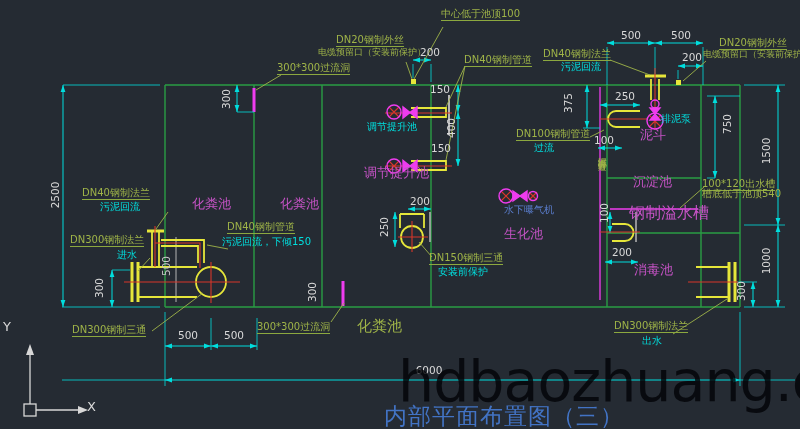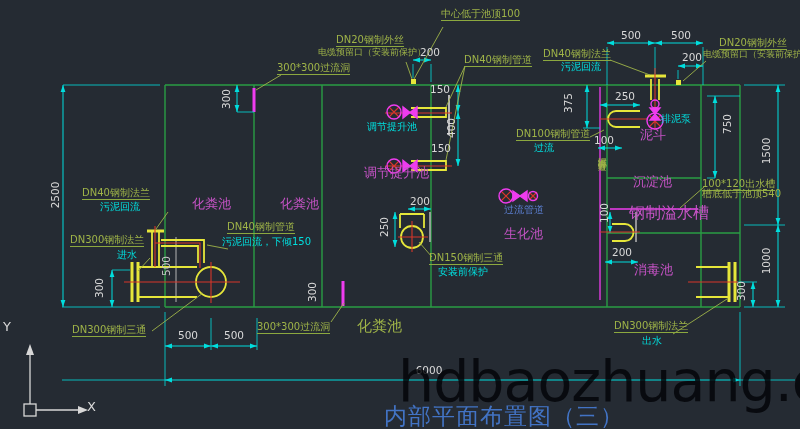--- a/index.html
+++ b/index.html
@@ -162,21 +162,21 @@
 <div class="t m" style="left:364px;top:166px">调节提升池</div>
 <div class="t m" style="left:504px;top:227px">生化池</div>
 <div class="t m" style="left:640px;top:128px">泥斗</div>
 <div class="t m" style="left:633px;top:175px">沉淀池</div>
 <div class="t m" style="left:634px;top:263px">消毒池</div>
 <div class="t g s15" style="left:357px;top:318px">化粪池</div>
 <div class="t m s10" style="left:629px;top:204px">钢制溢水槽</div>
 
 <div class="t c" style="left:367px;top:121px">调节提升池</div>
 <div class="t c" style="left:661px;top:113px">排泥泵</div>
-<div class="t" style="left:504px;top:204px;color:#5b7fd0">过流管道</div>
+<div class="t" style="left:504px;top:204px;color:#5b7fd0">水下曝气机</div>
 <div class="t g vert" style="left:597px;top:150px">污泥提升管道</div>
 
 <div class="t w rot" style="left:55px;top:195px">2500</div>
 <div class="t w ctr" style="left:429px;top:370px">6000</div>
 <div class="t w rot" style="left:226px;top:99px">300</div>
 <div class="t w ctr" style="left:430px;top:52px">200</div>
 <div class="t w ctr" style="left:440px;top:89px">150</div>
 <div class="t w rot" style="left:451px;top:128px">400</div>
 <div class="t w ctr" style="left:441px;top:148px">150</div>
 <div class="t w ctr" style="left:420px;top:201px">200</div>

